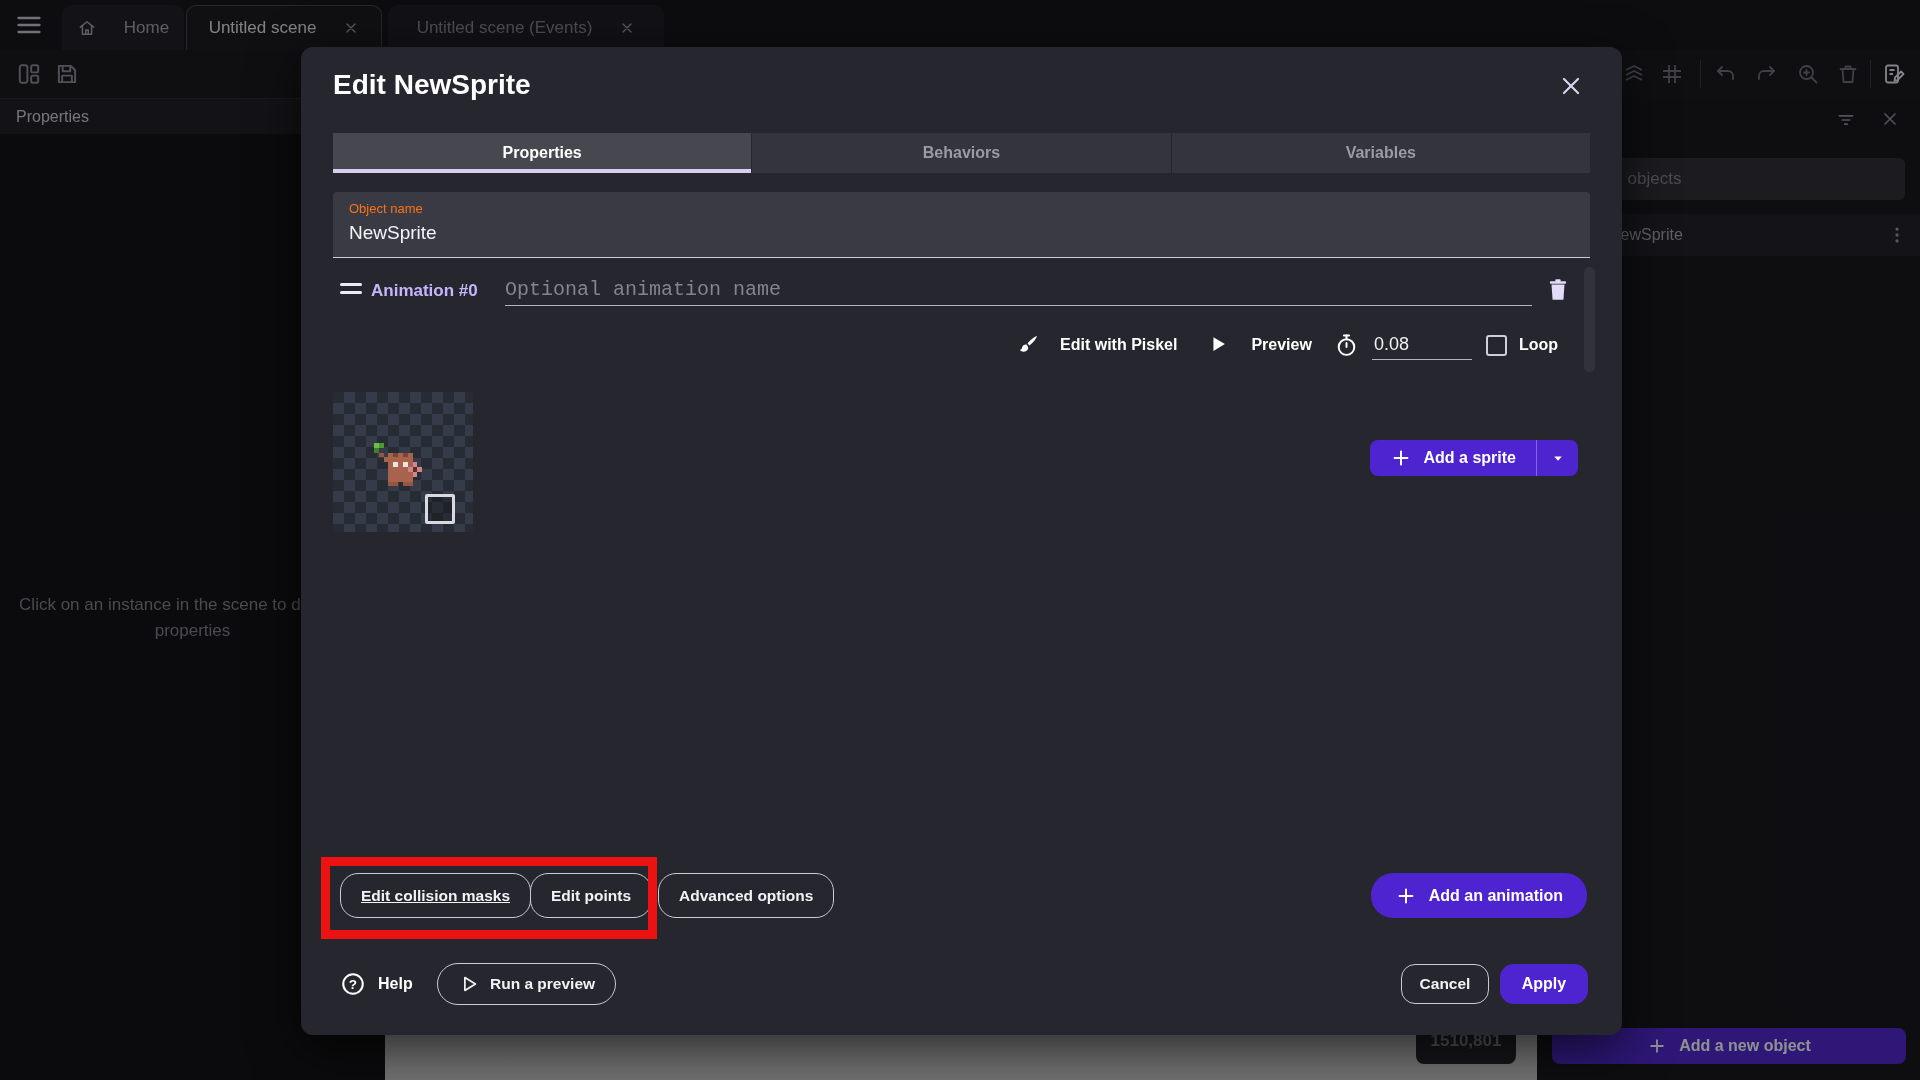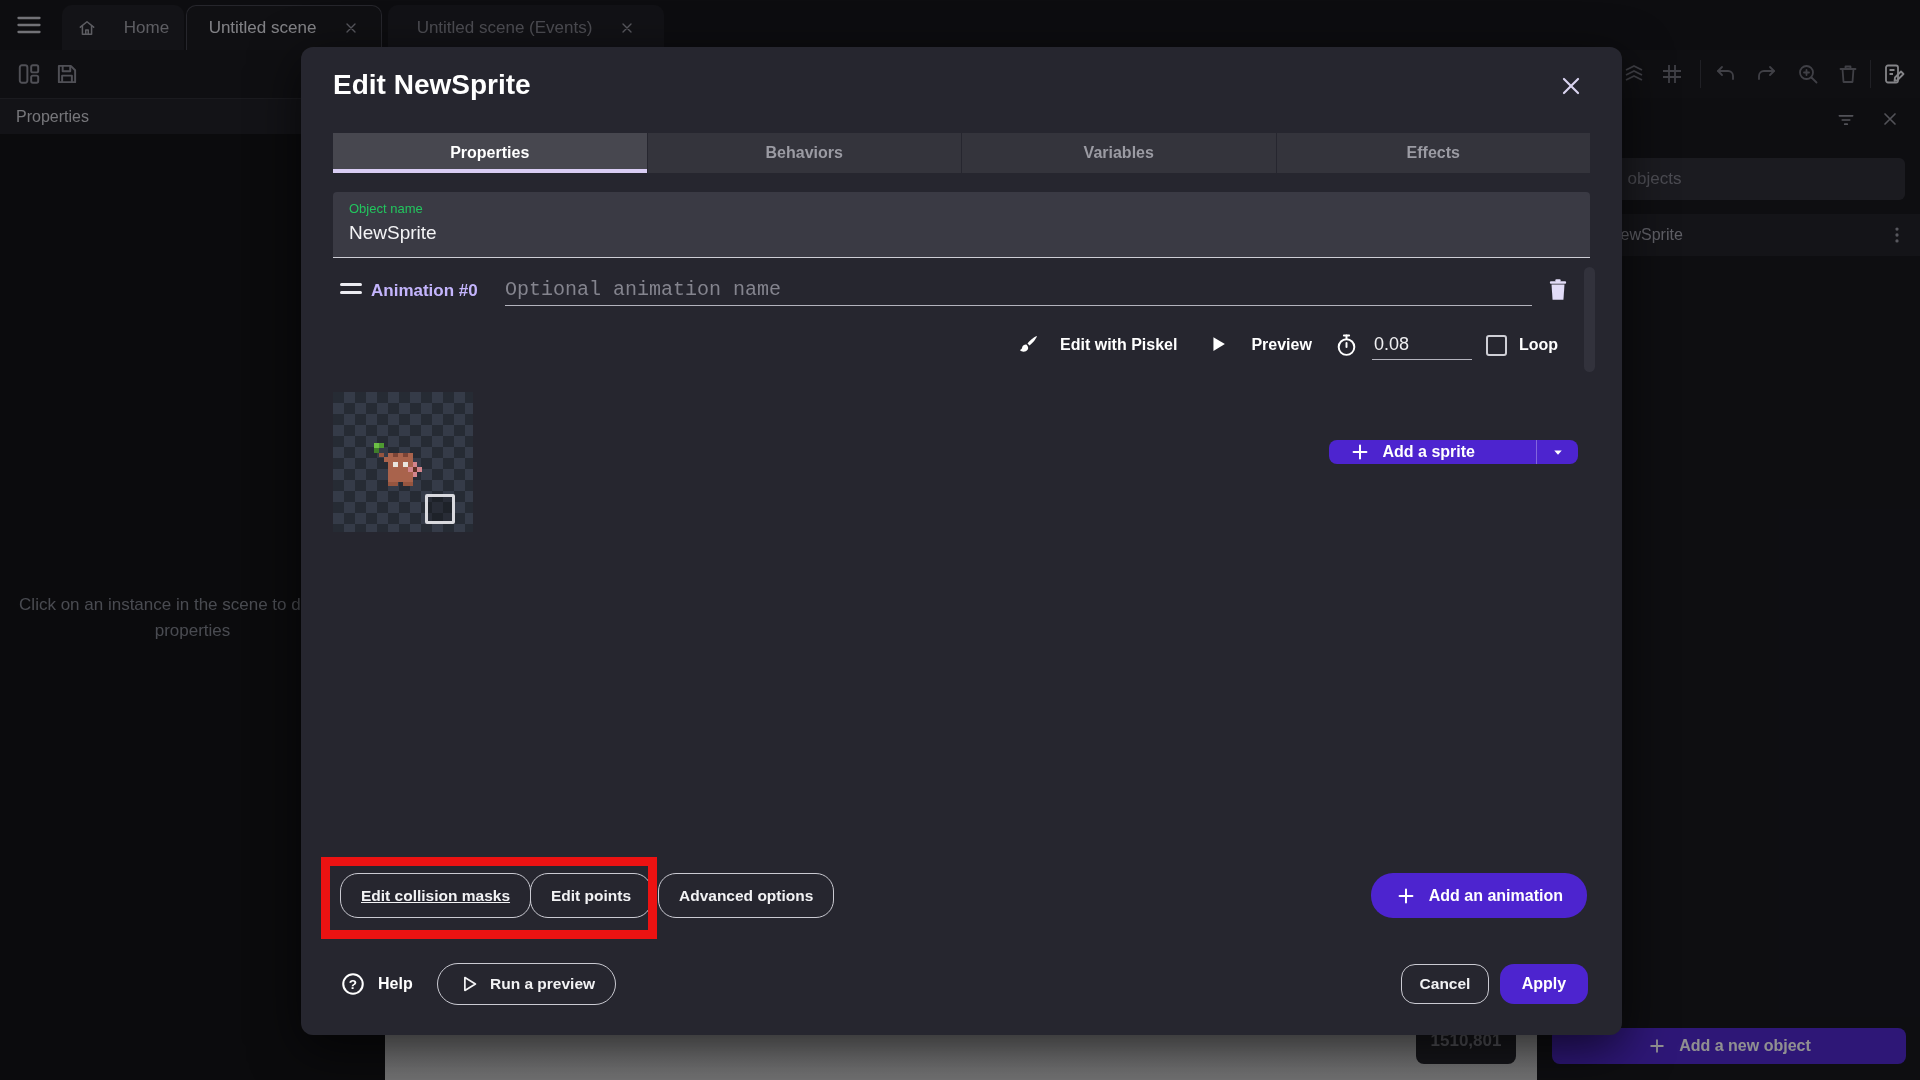--- a/index.html
+++ b/index.html
@@ -68,21 +68,21 @@
 
   .dlg-tabs { position:absolute; left:32px; top:86px; width:1257px; height:40px; display:flex; }
   .dtab { flex:1; background:#34343c; color:#9b9ba3; font-size:16px; font-weight:bold; text-align:center;
           line-height:40px; border-right:1px solid #26262f; position:relative; cursor:pointer; }
   .dtab:last-child { border-right:none; }
   .dtab.active { background:#47474f; color:#fff; }
   .dtab.active::after { content:""; position:absolute; left:0; bottom:0; width:100%; height:4px; background:#d9cdf4; }
 
   .field-objname { position:absolute; left:32px; top:145px; width:1257px; height:66px; background:#3a3a44;
                    border-radius:4px 4px 0 0; border-bottom:1px solid #cdcdd5; }
-  .field-objname .flabel { position:absolute; left:16px; top:9px; font-size:13px; color:#22c55e; }
+  .field-objname .flabel { position:absolute; left:16px; top:9px; font-size:13px; color:#f97316; }
   .field-objname input { position:absolute; left:16px; top:30px; width:1200px; background:transparent; border:none;
                          outline:none; color:#f4f4f6; font-size:19px; font-family:inherit; }
 
   .drag-handle { position:absolute; left:39px; top:236px; width:22px; height:14px; cursor:grab; }
   .drag-handle i { display:block; height:3px; background:#ececf2; border-radius:2px; margin-bottom:5px; }
   .anim-label { position:absolute; left:70px; top:234px; font-size:17px; font-weight:bold; color:#c4b5fd; }
   .anim-name { position:absolute; left:204px; top:226px; width:1027px; height:33px; background:transparent;
                border:none; border-bottom:1px solid #b3b3bd; outline:none; color:#e8e8ec; font-size:20px;
                font-family:Liberation Mono, monospace; }
   .anim-name::placeholder { color:#84848e; }
@@ -97,22 +97,22 @@
   .chkbox { width:21px; height:21px; border:2px solid #cfcfd6; border-radius:3px; background:transparent; cursor:pointer; }
   .loop-label { color:#fff; font-size:16px; font-weight:bold; margin-left:-2px; }
 
   .thumb { position:absolute; left:32px; top:345px; width:140px; height:140px;
            background:repeating-conic-gradient(#353b48 0% 25%, #262b34 0% 50%); background-size:22px 22px;
            cursor:pointer; }
   .thumb-check { position:absolute; left:92px; top:102px; width:30px; height:30px; border:3px solid #d9d9de;
                  border-radius:2px; background:rgba(16,18,24,0.35); cursor:pointer; }
   .sprite-px { position:absolute; left:36px; top:46px; }
 
-  .btn-addsprite { position:absolute; right:44px; top:393px; height:24px; display:flex; background:#4d24cf;
-                   border-radius:8px; overflow:hidden; cursor:pointer;gap:41px; }
+  .btn-addsprite { position:absolute; right:44px; top:393px; height:36px; display:flex; background:#4d24cf;
+                   border-radius:8px; overflow:hidden; cursor:pointer; }
   .btn-addsprite .main { display:flex; align-items:center; gap:12px; padding:0 20px; color:#fff;
                          font-size:16px; font-weight:bold; }
   .btn-addsprite .caret { width:42px; display:flex; align-items:center; justify-content:center;
                           border-left:1px solid rgba(255,255,255,0.3); color:#fff; }
 
   .annotation { position:absolute; left:20px; top:810px; width:336px; height:82px; border:9px solid #ec1212; z-index:60; }
 
   .btn-outline { position:absolute; height:45px; border:1px solid #cacad2; border-radius:18px; background:transparent;
                  color:#f2f2f4; font-size:15.5px; font-weight:bold; padding:0 20px; cursor:pointer;
                  font-family:inherit; display:flex; align-items:center; justify-content:center; gap:10px; }
@@ -289,21 +289,20 @@
     <span class="dlg-close">
         <svg viewBox="0 0 24 24" width="26" height="26" fill="none" stroke="currentColor" stroke-width="2" stroke-linecap="round">
           <path d="M5.5 5.5 L18.5 18.5 M18.5 5.5 L5.5 18.5"></path>
         </svg>
       </span>
 
     <div class="dlg-tabs">
       <div class="dtab active">Properties</div>
       <div class="dtab">Behaviors</div>
       <div class="dtab">Variables</div>
-      <div class="dtab">Effects</div>
     </div>
 
     <div class="field-objname">
       <div class="flabel">Object name</div>
       <input type="text" value="NewSprite" style="">
     </div>
 
     <div class="drag-handle">
         <i></i>
         <i></i>

